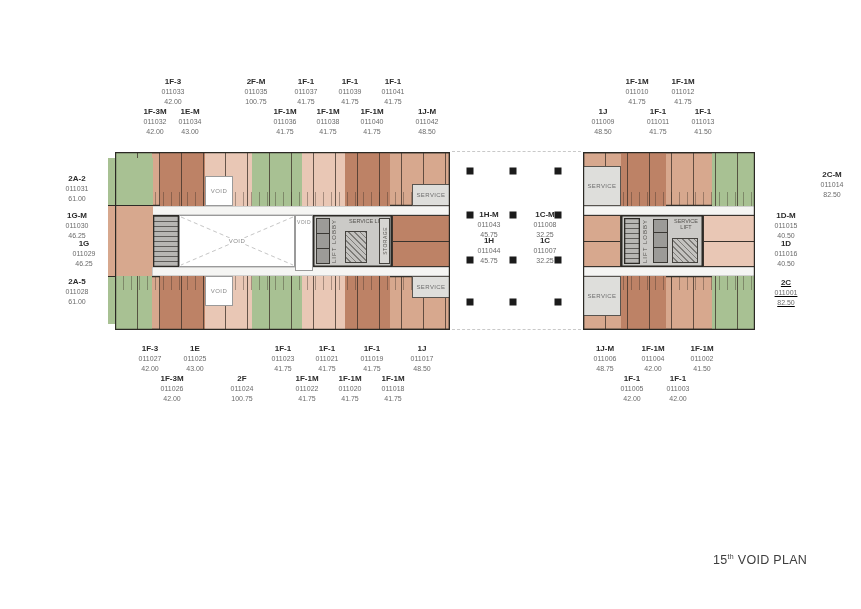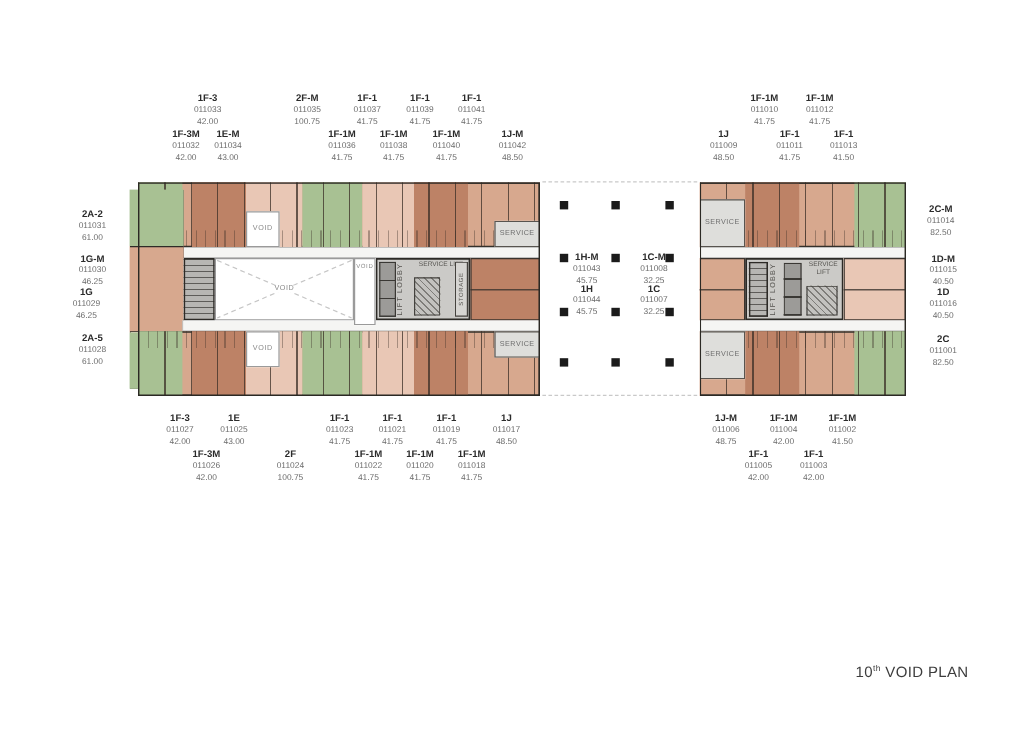--- a/index.html
+++ b/index.html
@@ -290,46 +290,46 @@
       <div class="unit-label" style="left: 77px; top: 174px;">
         <div class="u-name">2A-2</div>
         <div class="u-no">011031</div>
         <div class="u-area">61.00</div>
       </div>
       <div class="unit-label" style="left: 77px; top: 211px;">
         <div class="u-name">1G-M</div>
         <div class="u-no">011030</div>
         <div class="u-area">46.25</div>
       </div>
-      <div class="unit-label" style="left: 72px; top: 239px;">
+      <div class="unit-label" style="left: 84px; top: 239px;">
         <div class="u-name">1G</div>
         <div class="u-no">011029</div>
         <div class="u-area">46.25</div>
       </div>
       <div class="unit-label" style="left: 77px; top: 277px;">
         <div class="u-name">2A-5</div>
         <div class="u-no">011028</div>
         <div class="u-area">61.00</div>
       </div>
-      <div class="unit-label" style="left: 784px; top: 170px;">
+      <div class="unit-label" style="left: 832px; top: 170px;">
         <div class="u-name">2C-M</div>
         <div class="u-no">011014</div>
         <div class="u-area">82.50</div>
       </div>
       <div class="unit-label" style="left: 786px; top: 211px;">
         <div class="u-name">1D-M</div>
         <div class="u-no">011015</div>
         <div class="u-area">40.50</div>
       </div>
       <div class="unit-label" style="left: 786px; top: 239px;">
         <div class="u-name">1D</div>
         <div class="u-no">011016</div>
         <div class="u-area">40.50</div>
       </div>
-      <div class="unit-label" style="left: 786px; top: 278px;">
+      <div class="unit-label" style="left: 786px; top: 278px; text-decoration: underline;">
         <div class="u-name">2C</div>
         <div class="u-no">011001</div>
         <div class="u-area">82.50</div>
       </div>
       <div class="unit-label" style="left: 489px; top: 210px;">
         <div class="u-name">1H-M</div>
         <div class="u-no">011043</div>
         <div class="u-area">45.75</div>
       </div>
       <div class="unit-label" style="left: 545px; top: 210px;">
@@ -423,16 +423,16 @@
         <div class="u-area">42.00</div>
       </div>
       <div class="unit-label" style="left: 678px; top: 374px;">
         <div class="u-name">1F-1</div>
         <div class="u-no">011003</div>
         <div class="u-area">42.00</div>
       </div>
     </div>
 
   <div class="plan-title" style="left:713px; top:553px;">
-    <span>10</span><sup>th</sup><span> VOID PLAN</span>
+    <span>15</span><sup>th</sup><span> VOID PLAN</span>
   </div>
 
 </div>
 
 </body></html>

